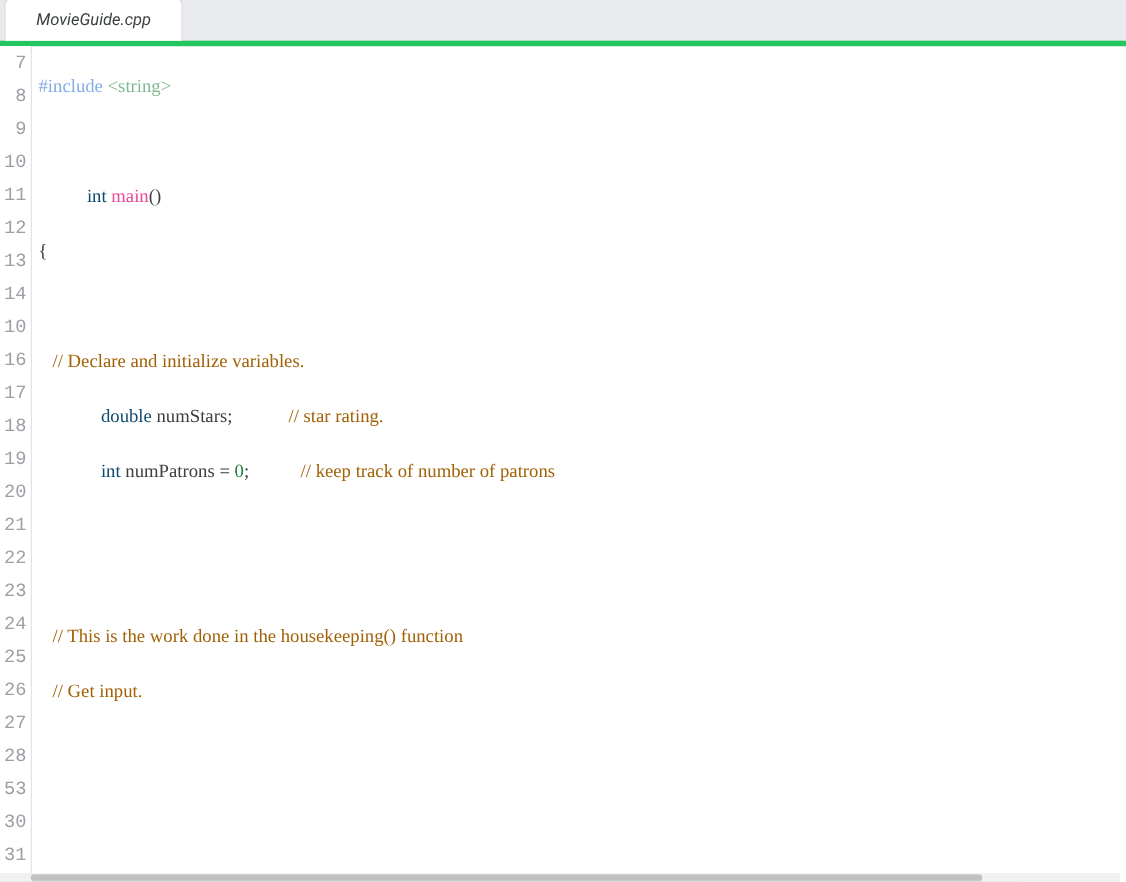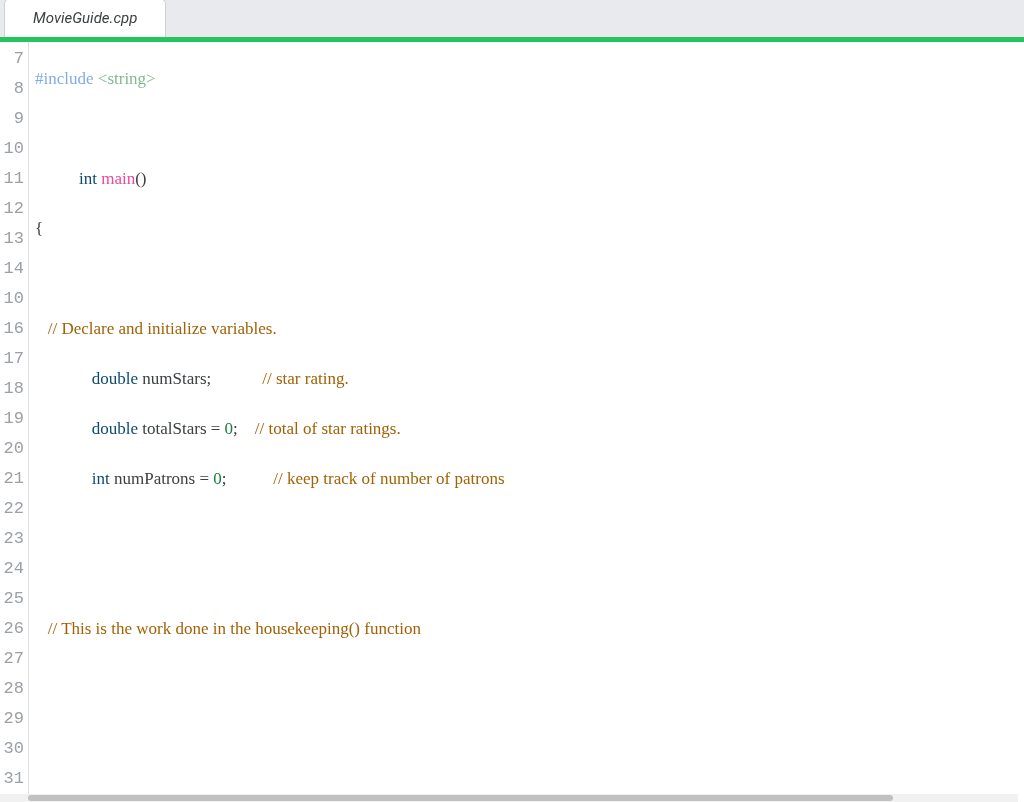--- a/index.html
+++ b/index.html
@@ -113,38 +113,38 @@
     <div>19</div>
     <div>20</div>
     <div>21</div>
     <div>22</div>
     <div>23</div>
     <div>24</div>
     <div>25</div>
     <div>26</div>
     <div>27</div>
     <div>28</div>
-    <div>29</div>
+    <div>53</div>
     <div>30</div>
     <div>31</div>
   </div>
 
   <div class="code">
 <div class="line line7"><span class="tok-kw">#include</span> <span class="tok-str">&lt;string&gt;</span></div>
 <div class="line"> </div>
 <div class="line"><span class="tok-type">int</span> <span class="tok-func">main</span><span class="tok-punc">()</span></div>
 <div class="line"><span class="tok-punc">{</span></div>
 <div class="line"> </div>
 <div class="line">   <span class="tok-com">// Declare and initialize variables.</span></div>
 <div class="line">   <span class="tok-type">double</span> <span class="tok-ident">numStars</span><span class="tok-punc">;</span>            <span class="tok-com">// star rating.</span></div>
-<div class="line">   <span class="tok-type">double</span> <span class="tok-ident">totalStars</span> <span class="tok-op">=</span> <span class="tok-num">0</span><span class="tok-punc">;</span>    <span class="tok-com">// total of star ratings.</span></div>
 <div class="line">   <span class="tok-type">int</span> <span class="tok-ident">numPatrons</span> <span class="tok-op">=</span> <span class="tok-num">0</span><span class="tok-punc">;</span>           <span class="tok-com">// keep track of number of patrons</span></div>
 <div class="line"> </div>
 <div class="line"> </div>
 <div class="line">   <span class="tok-com">// This is the work done in the housekeeping() function</span></div>
+<div class="line">   <span class="tok-com">// Get input.</span></div>
 <div class="line">     </div>
 
 
 
 
 
 
 
 
 

